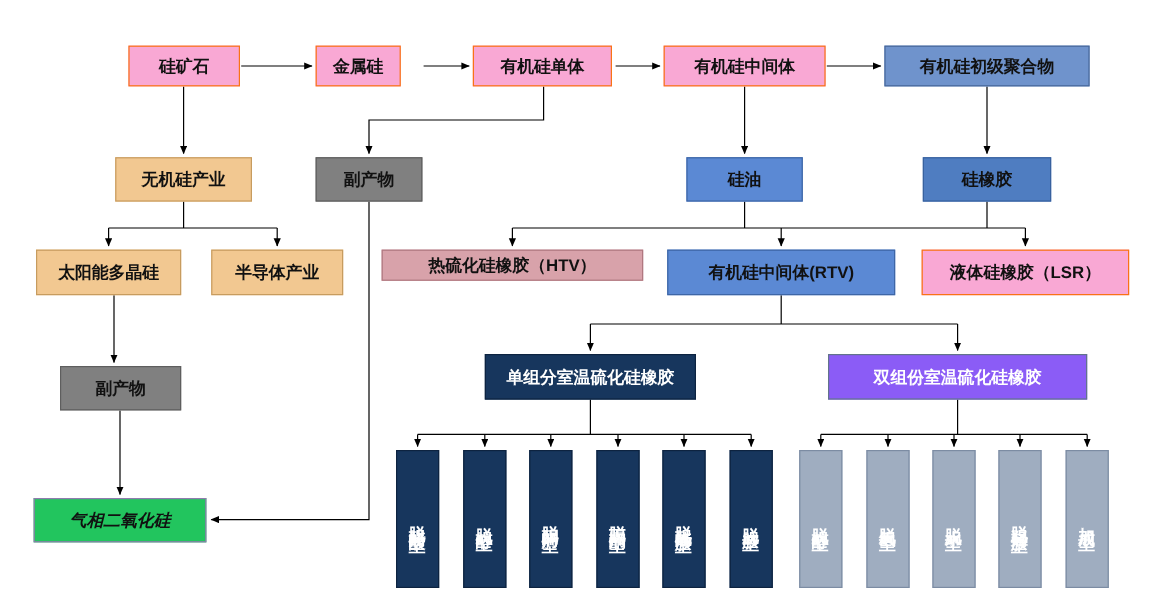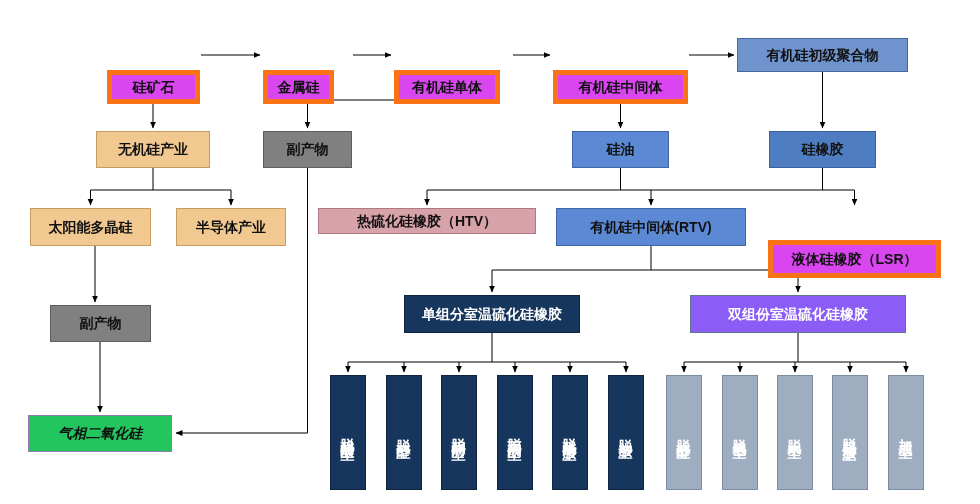--- a/index.html
+++ b/index.html
@@ -12,21 +12,21 @@
   }
   .wires{position:absolute;left:0;top:0;width:980px;height:504px;}
   .box{
     position:absolute;
     display:flex;align-items:center;justify-content:center;
     box-sizing:border-box;
     font-size:14px;font-weight:bold;color:#111;
     text-align:center;line-height:1.15;
     white-space:nowrap;
   }
-  .c-white{background:#d946ef;border:5px solid #f97316;margin-top:32px;}
+  .c-white{background:#f9a8d4;border:1px solid #f97316;}
   .c-blue-soft{background:#6f93cc;border:1px solid #48689a;}
   .c-blue{background:#5b89d4;border:1px solid #3e66a6;}
   .c-blue-dk{background:#4f7dc1;border:1px solid #38619e;}
   .c-tan{background:#f2c891;border:1px solid #c79c5f;}
   .c-gray{background:#808080;border:1px solid #5e5e5e;}
   .c-pink{background:#d8a2aa;border:1px solid #b07880;}
   .c-navy{background:#17365d;border:1px solid #0d2340;color:#ffffff;}
   .c-steel{background:#8b5cf6;border:1px solid #62738c;color:#ffffff;}
   .c-steel-light{background:#9fadc0;border:1px solid #7c8ca3;color:#ffffff;}
   .c-lavender{background:#22c55e;border:1px solid #8f7bae;font-style:italic;}
@@ -100,21 +100,21 @@
     <line x1="684" y1="362" x2="906" y2="362"></line>
     <line x1="684" y1="362" x2="684" y2="372" marker-end="url(#ah)"></line>
     <line x1="740" y1="362" x2="740" y2="372" marker-end="url(#ah)"></line>
     <line x1="795" y1="362" x2="795" y2="372" marker-end="url(#ah)"></line>
     <line x1="850" y1="362" x2="850" y2="372" marker-end="url(#ah)"></line>
     <line x1="906" y1="362" x2="906" y2="372" marker-end="url(#ah)"></line>
   </svg>
 
   <div class="box c-white" style="left:107px;top:38px;width:93px;height:34px">硅矿石</div>
   <div class="box c-white" style="left:263px;top:38px;width:71px;height:34px">金属硅</div>
-  <div class="box c-white" style="left:394px;top:38px;width:106px;height:34px">有机硅单体</div>
+  <div class="box c-white" style="left:394px;top:38px;width:116px;height:34px">有机硅单体</div>
   <div class="box c-white" style="left:553px;top:38px;width:135px;height:34px">有机硅中间体</div>
   <div class="box c-blue-soft" style="left:737px;top:38px;width:171px;height:34px">有机硅初级聚合物</div>
 
   <div class="box c-tan" style="left:96px;top:131px;width:114px;height:37px">无机硅产业</div>
   <div class="box c-gray" style="left:263px;top:131px;width:89px;height:37px">副产物</div>
   <div class="box c-blue" style="left:572px;top:131px;width:97px;height:37px">硅油</div>
   <div class="box c-blue-dk" style="left:769px;top:131px;width:107px;height:37px">硅橡胶</div>
 
   <div class="box c-tan" style="left:30px;top:208px;width:121px;height:38px">太阳能多晶硅</div>
   <div class="box c-tan" style="left:176px;top:208px;width:110px;height:38px">半导体产业</div>

